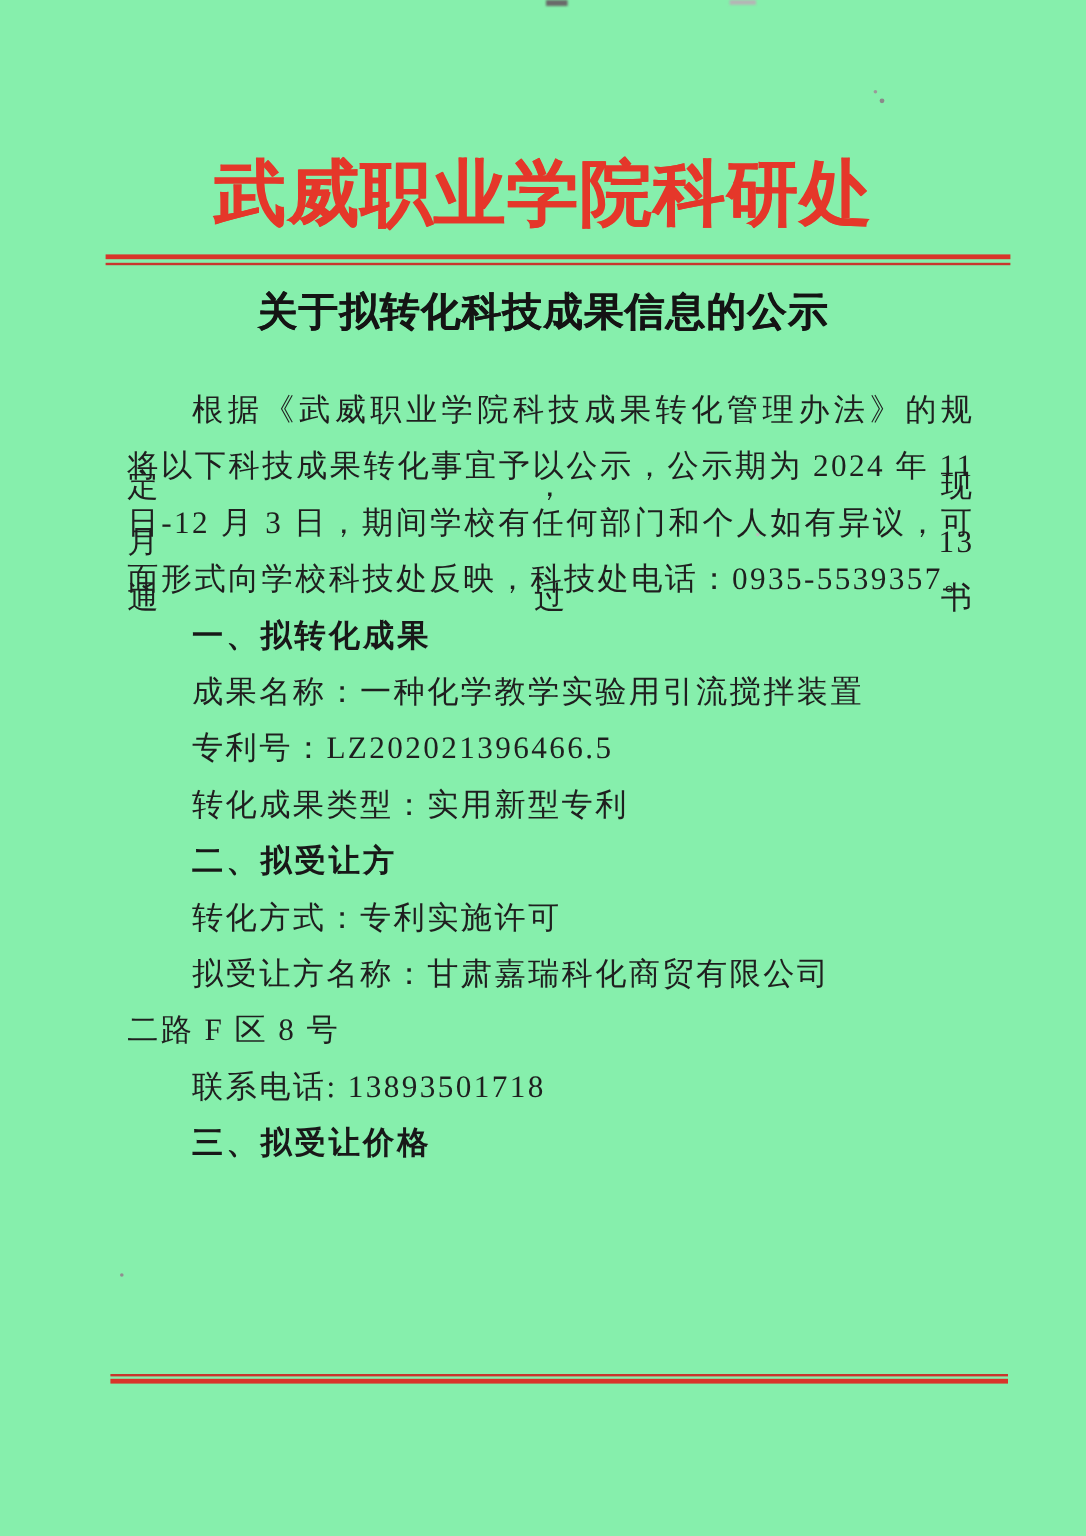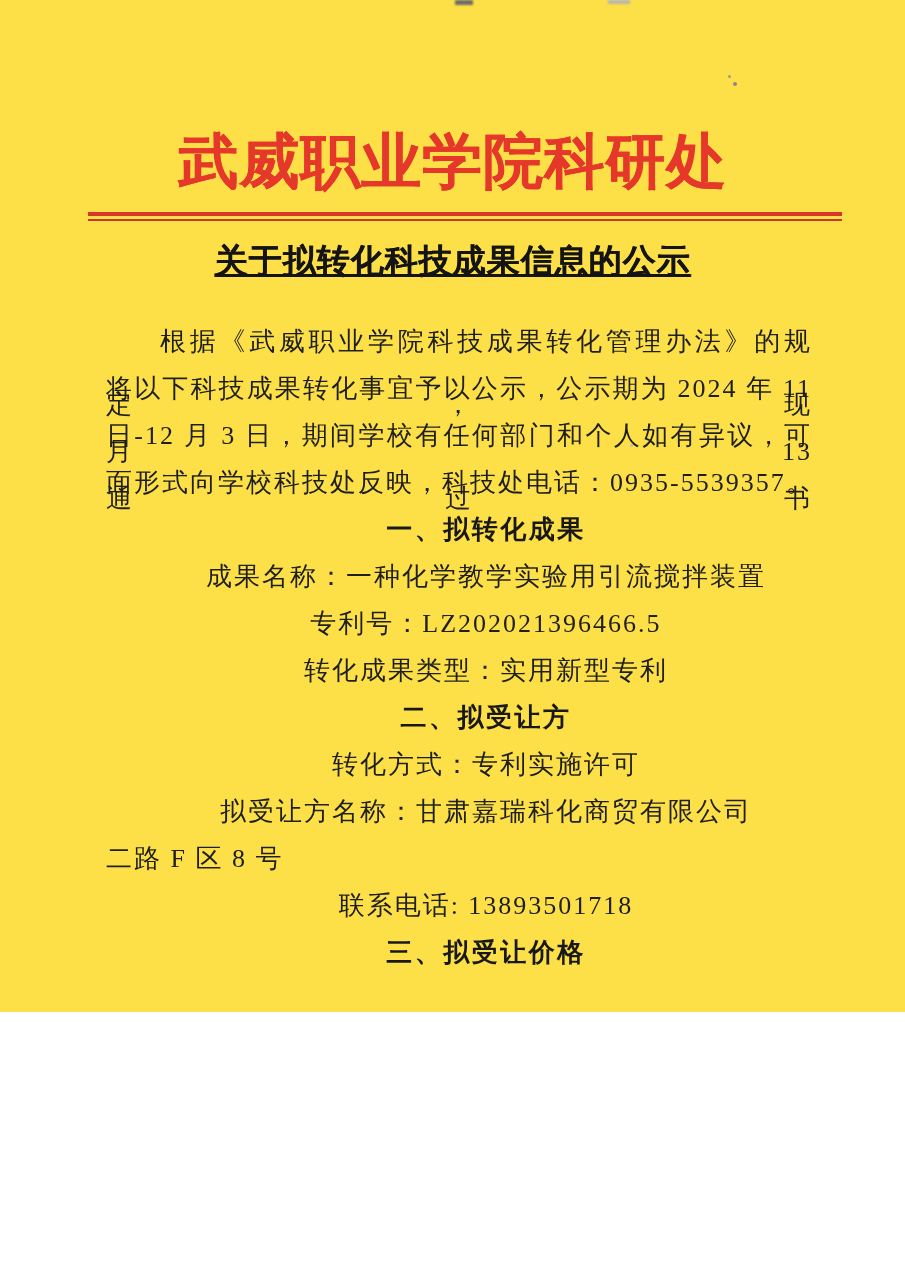--- a/index.html
+++ b/index.html
@@ -1,19 +1,19 @@
 <!DOCTYPE html>
 <html><head>
 <meta charset="utf-8">
 <style>
   html,body{margin:0;padding:0;background:#ffffff;}
   .page{
     position:relative;
-    width:905px;height:1012px;
-    background:#fde047;
+    width:905px;height:1280px;
+    background:#86efac;
     overflow:hidden;
     font-family:"Liberation Serif",serif;
   }
   
   .letterhead{
     position:absolute;top:124px;left:0;width:100%;
     text-align:center;
     font-family:"Liberation Serif",serif;
     font-weight:bold;
     font-size:60px;line-height:76px;
@@ -34,35 +34,34 @@
   
   .doc-title{
     position:absolute;top:238px;left:0;width:100%;
     text-align:center;
     font-family:"Liberation Serif",serif;
     font-weight:bold;
     font-size:33px;line-height:46px;
     color:#141414;
     letter-spacing:1px;
     text-shadow:0.5px 0 0 #141414;
-    text-decoration:underline;
   }
   
   .content{
     position:absolute;top:310px;left:106px;width:706px;
     color:#1f1f1f;
   }
   .line{
     height:47px;line-height:63px;
     font-size:26px;
     letter-spacing:2px;
     white-space:nowrap;
     font-family:"Liberation Serif",serif;
   }
-  .indent{text-indent:54px;text-align:center;}
+  .indent{text-indent:54px;}
   .justify{
     white-space:normal;
     text-align:justify;
     text-align-last:justify;
   }
   .heading{
     font-family:"Liberation Sans",sans-serif;
     font-weight:bold;
     letter-spacing:2.5px;
     color:#181818;

